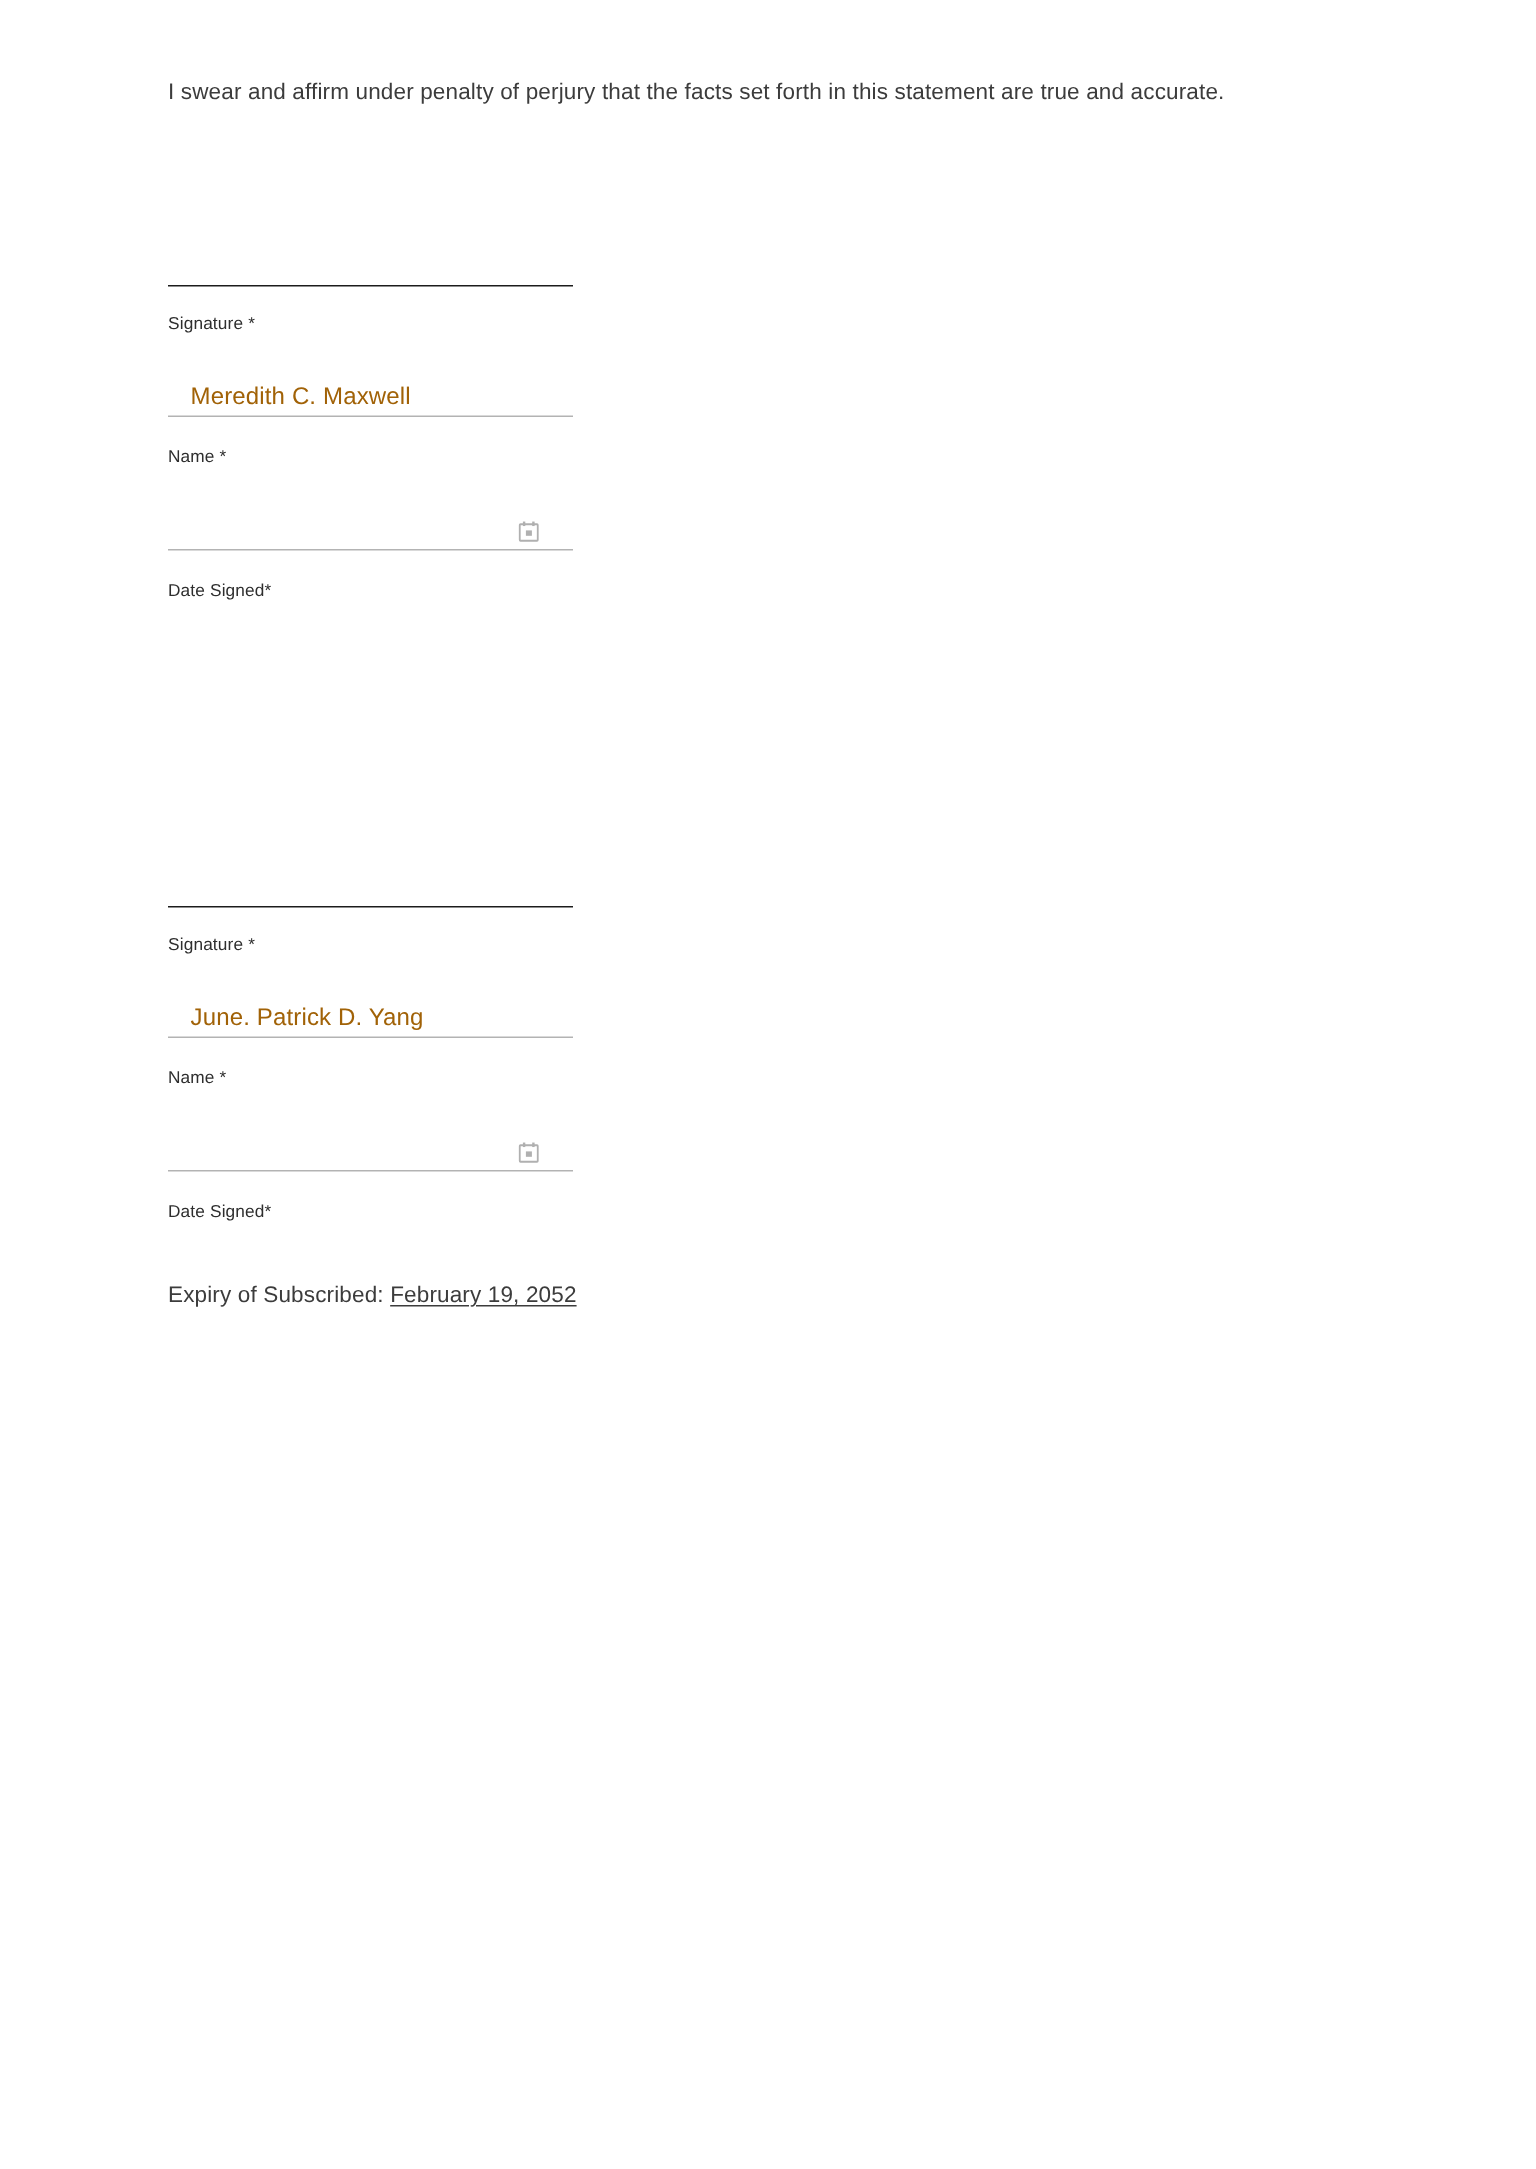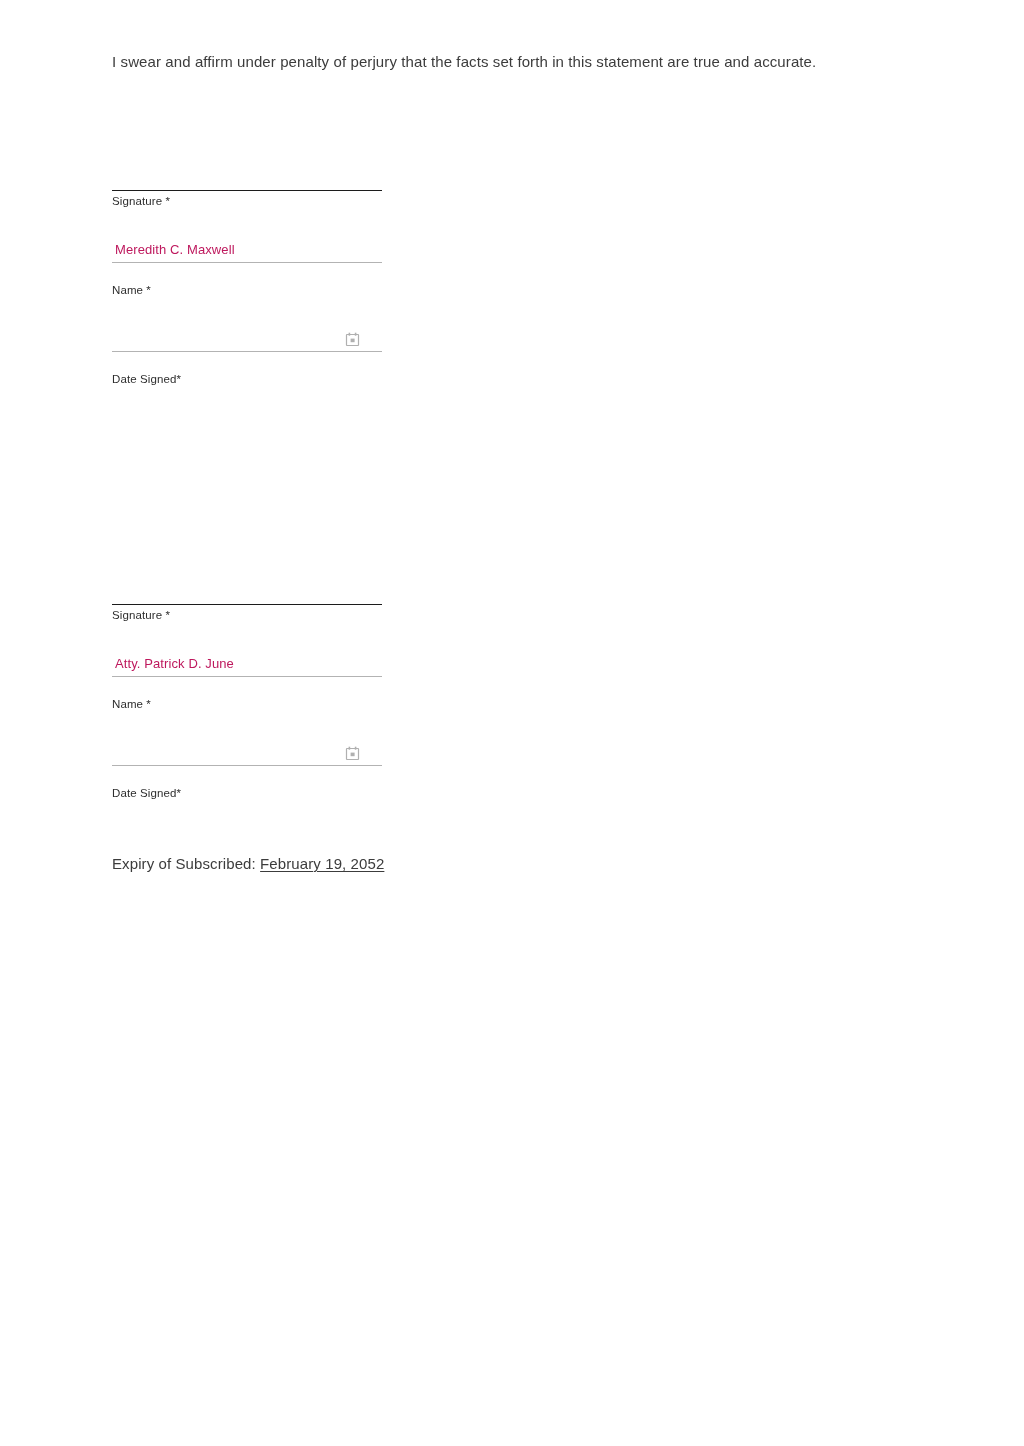--- a/index.html
+++ b/index.html
@@ -58,41 +58,41 @@
     width: 270px;
     height: 0;
     border-top: 1.6px solid #1c1c1c;
     margin: 0;
   }
 
   .field-label {
     font-size: 11.5px;
     line-height: 14px;
     color: #2e2e2e;
-    margin-top: 3px;
+    margin-top: 18px;
     letter-spacing: 0.1px;
     white-space: nowrap;
   }
 
   .input-row {
     position: relative;
     width: 270px;
     height: 30px;
     margin-top: 25px;
     border-bottom: 1px solid #b3b3b3;
     box-sizing: border-box;
   }
 
   .input-value {
     position: absolute;
-    left: 3px;
+    left: 15px;
     bottom: 4px;
-    font-size: 13px;
+    font-size: 16px;
     line-height: 17px;
-    color: #be185d;
+    color: #a16207;
     white-space: nowrap;
     letter-spacing: 0.1px;
   }
 
   .field-label.under-input { margin-top: 20px; }
 
   
   .calendar-icon {
     position: absolute;
     right: 22px;
@@ -138,21 +138,21 @@
   </div>
 
 
   <div class="sig-block" id="signature-block-notary">
 
     <div class="sig-rule"></div>
 
     <div class="field-label">Signature *</div>
 
     <div class="input-row">
-      <span class="input-value">Atty. Patrick D. June</span>
+      <span class="input-value">June. Patrick D. Yang</span>
     </div>
 
     <div class="field-label under-input">Name *</div>
 
     <div class="input-row">
       <span class="input-value"></span>
       <span class="calendar-icon">
         <svg width="15" height="15" viewBox="0 0 15 15" aria-hidden="true">
           <rect x="1.5" y="2.5" width="12" height="11" rx="0.5" fill="none" stroke="#b0b0b0" stroke-width="1.2"></rect>
           <rect x="3.6" y="0.7" width="1.6" height="3" fill="#b0b0b0"></rect>

